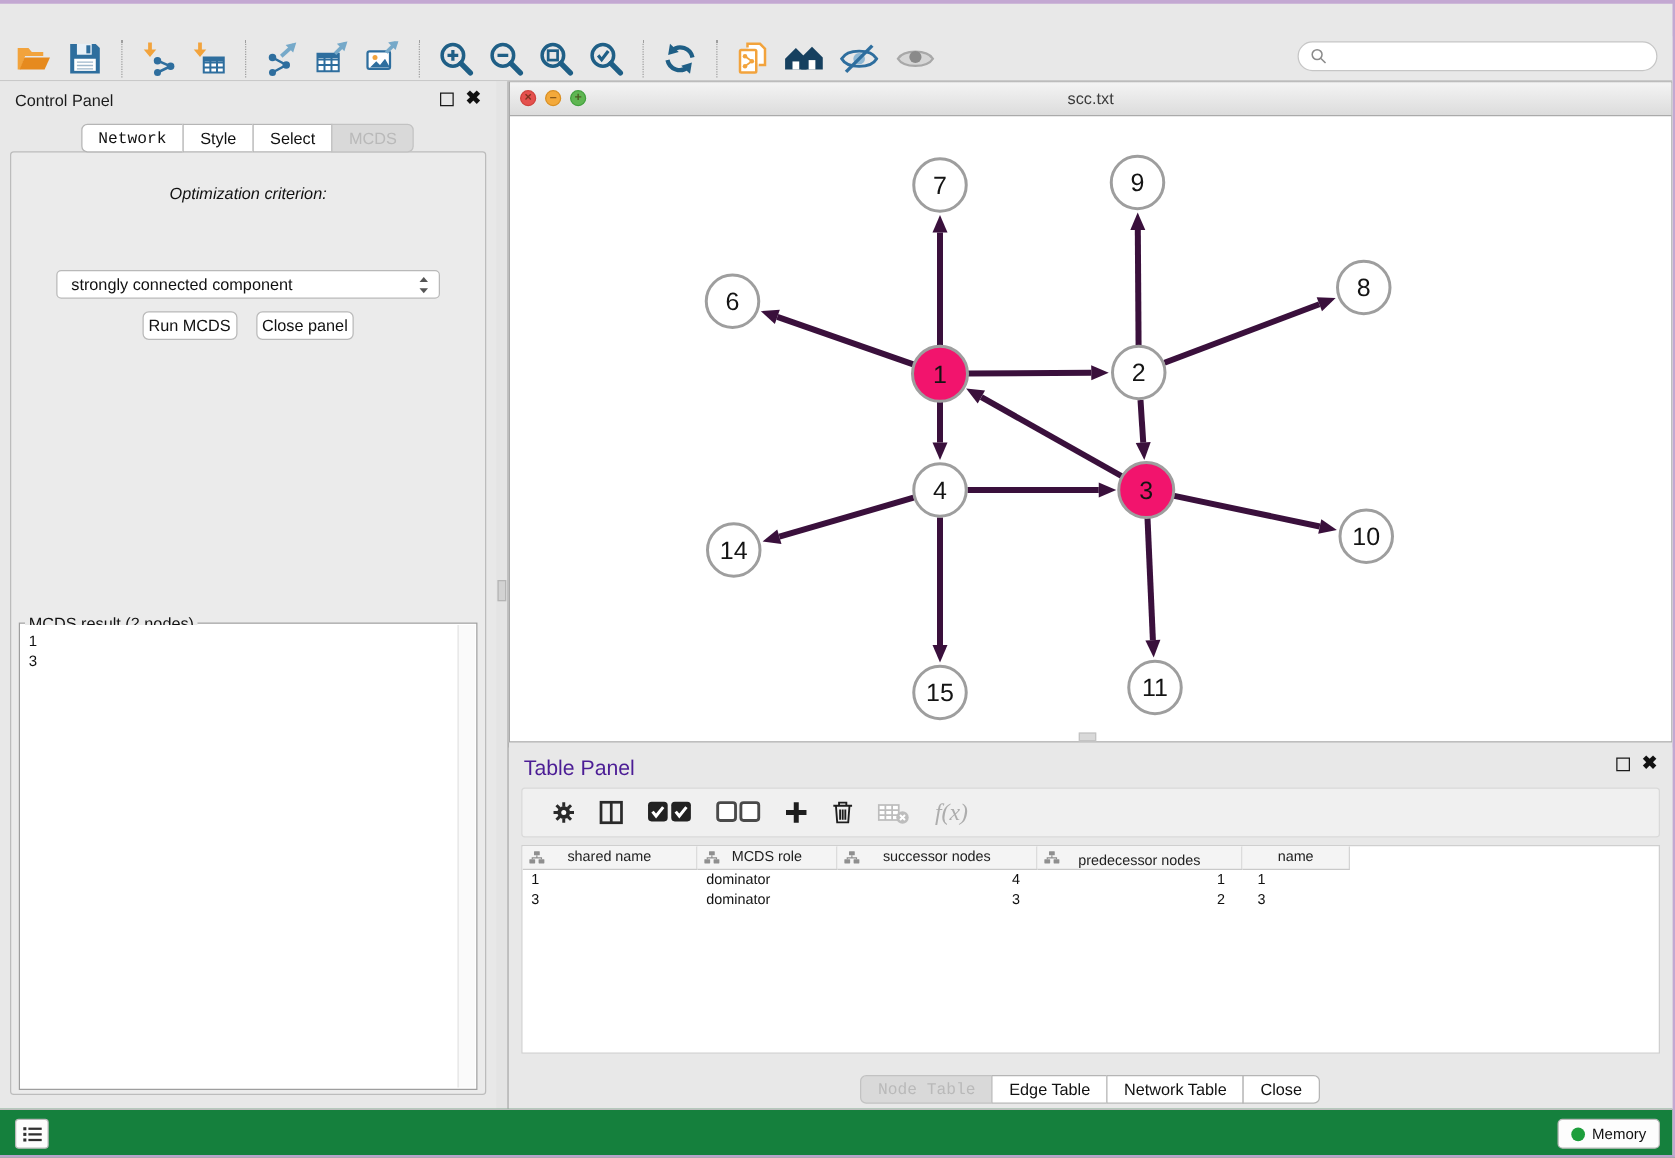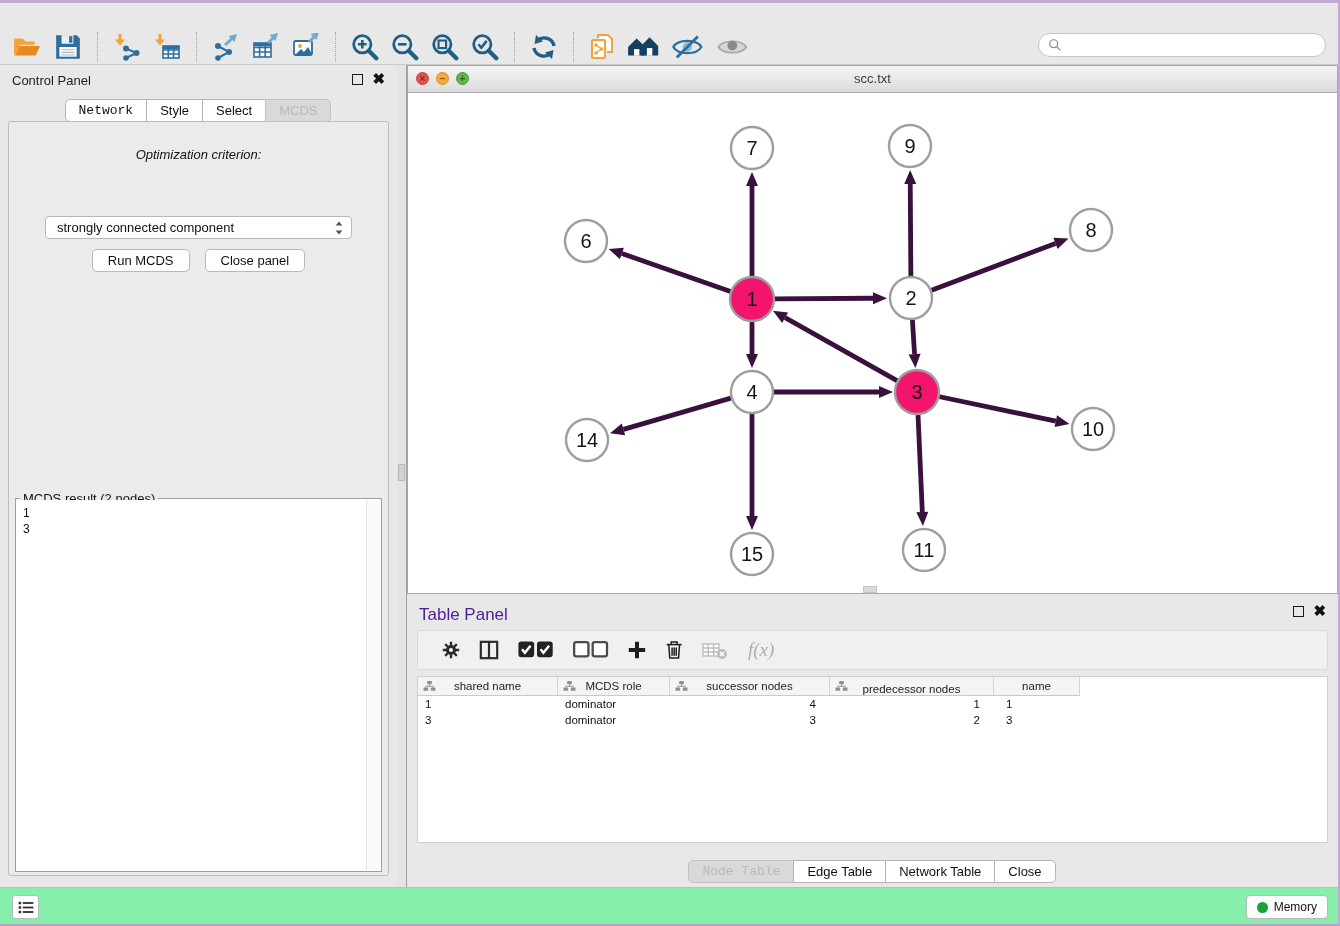--- a/index.html
+++ b/index.html
@@ -31,21 +31,21 @@
   .tab{font-size:13px;padding:3px 13px;background:#fff;border:1px solid #b5b5b5;margin-left:-1px;color:#111;white-space:nowrap;}
   .tab:first-child{border-radius:5px 0 0 5px;font-family:Liberation Mono, monospace;}
   .tab:last-child{border-radius:0 5px 5px 0;}
   .tab.active{background:#d9d9d9;color:#b9b9b9;border-color:#c2c2c2;}
   .cp-body{position:absolute;left:8px;right:8px;top:56px;bottom:11px;background:#ebebeb;border:1px solid #bcbcbc;border-radius:3px;}
   .opt-label{position:absolute;top:25px;width:100%;text-align:center;font-size:13px;color:#111;font-style:italic;}
   .dropdown{position:absolute;left:36px;right:36px;top:94px;height:23px;background:#fff;border:1px solid #b9b9b9;border-radius:4px;
     display:flex;align-items:center;padding:0 11px;font-size:13px;box-sizing:border-box;color:#111;}
   .dropdown svg{position:absolute;right:7px;top:3px;height:16px;}
   .cp-buttons{position:absolute;top:127px;width:100%;display:flex;justify-content:center;gap:15px;}
-  .push-btn{background:#fff;border:1px solid #b9b9b9;border-radius:5px;font-size:13px;padding:3px 15px;color:#111;}
+  .push-btn{background:#fff;border:1px solid #b9b9b9;border-radius:5px;font-size:13px;padding:3px 4px;color:#111;}
   .result-box{position:absolute;left:6px;right:6px;top:376px;bottom:3px;border:1px solid #9e9e9e;background:#fff;}
   .result-label{position:absolute;top:-8px;left:4px;background:#ebebeb;padding:0 3px;font-size:13px;color:#111;}
   .result-list{position:absolute;top:1px;left:1px;right:15px;bottom:1px;background:#fff;font-size:12px;padding:5px 6px;line-height:16px;color:#111;}
   .result-scroll{position:absolute;top:1px;right:1px;bottom:1px;width:13px;background:#fafafa;border-left:1px solid #e3e3e3;}
   
   .v-divider{position:absolute;left:397px;top:62px;bottom:37px;width:10px;background:#e4e4e4;border-right:1px solid #9e9e9e;box-sizing:border-box;}
   .v-handle{position:absolute;top:399px;left:1px;width:7px;height:17px;background:#d2d2d2;border:1px solid #b5b5b5;box-sizing:border-box;}
   
   .net-window{position:absolute;left:407px;top:62px;width:931px;height:529px;border:1px solid #a8a8a8;box-sizing:border-box;background:#fff;}
   .net-titlebar{height:26px;background:linear-gradient(#f4f4f4,#dcdcdc);border-bottom:1px solid #aaa;position:relative;}
@@ -66,21 +66,21 @@
   .tp-btn svg{height:20px;display:block;}
   .tp-white{position:absolute;left:10px;right:10px;top:78px;bottom:44px;background:#fff;border:1px solid #cfcfcf;box-sizing:border-box;overflow:hidden;}
   .tp-header{display:flex;height:19px;}
   .th{box-sizing:border-box;background:#f4f4f4;border-right:1px solid #d4d4d4;border-bottom:1px solid #c9c9c9;
     font-size:11.5px;color:#222;display:flex;align-items:center;justify-content:center;position:relative;}
   .th svg{position:absolute;left:5px;top:3px;height:12px;width:13px;}
   .tr{display:flex;height:16px;}
   .td{box-sizing:border-box;font-size:11.5px;color:#111;line-height:16px;white-space:nowrap;overflow:hidden;}
   .tp-tabs{position:absolute;left:0;right:0;bottom:4px;display:flex;justify-content:center;}
   
-  .statusbar{position:absolute;left:0;bottom:0;width:100%;height:37px;background:#86efac;border-top:1px solid #bdbdbd;box-sizing:border-box;}
+  .statusbar{position:absolute;left:0;bottom:0;width:100%;height:37px;background:#15803d;border-top:1px solid #bdbdbd;box-sizing:border-box;}
   .sb-btn{position:absolute;left:12px;top:7px;width:27px;height:24px;background:#fdfdfd;border:1px solid #b9b9b9;border-radius:3px;
     display:flex;align-items:center;justify-content:center;box-sizing:border-box;}
   .memory-btn{position:absolute;right:10px;top:7px;height:24px;background:#fdfdfd;border:1px solid #b9b9b9;border-radius:4px;
     display:flex;align-items:center;gap:6px;padding:0 10px;font-size:12px;color:#111;box-sizing:border-box;}
   .mem-dot{width:11px;height:11px;border-radius:50%;background:#1d9e3c;}
 </style>
 </head>
 <body>
 
 <div class="screen">

